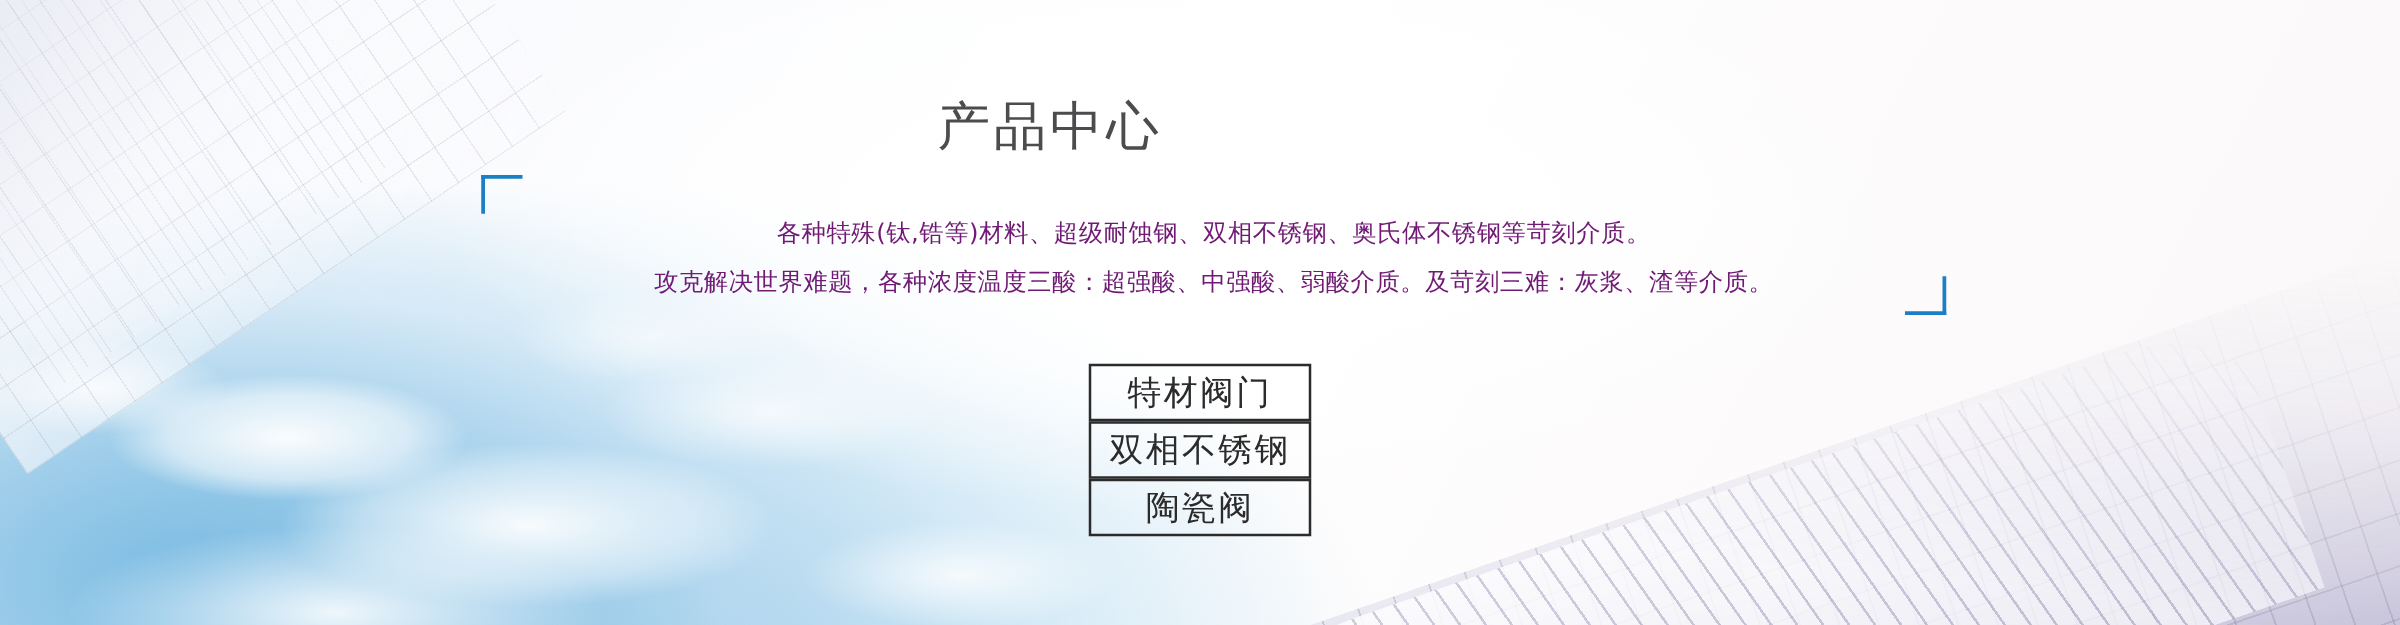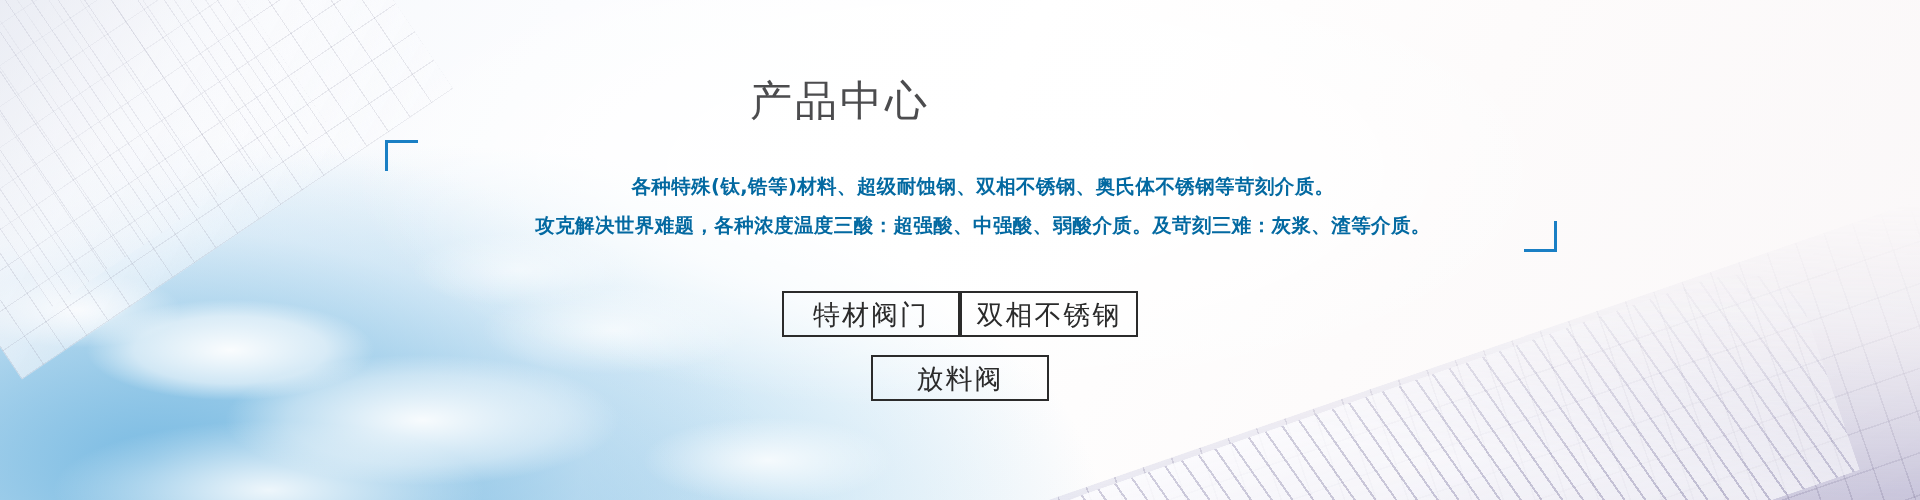--- a/index.html
+++ b/index.html
@@ -163,26 +163,26 @@
     border-width: 3px 0 0 3px;
   }
   .corner-br {
     bottom: 0;
     right: 0;
     border-width: 0 3px 3px 0;
   }
 
   .desc-line {
     position: absolute;
-    left: 12px;
+    left: 0;
     width: 1172px;
     text-align: center;
     font-size: 19.5px;
-    font-weight: 700;
-    color: #0369a1;
+    font-weight: 400;
+    color: #701a75;
     letter-spacing: 0.4px;
     white-space: nowrap;
     line-height: 1.4;
   }
   #desc-line-1 { top: 13px; }
   #desc-line-2 { top: 61px; margin-top: 11px; }
 
   
 
   #categories {
@@ -192,20 +192,21 @@
     width: 1920px;
     display: flex;
     flex-direction: column;
     align-items: center;
     row-gap: 18px;
   }
 
   .cat-row {
     display: flex;
     justify-content: flex-start;
+    flex-direction: column;
   }
 
   .cat-btn {
     width: 178px;
     height: 46px;
     box-sizing: border-box;
     border: 2px solid #2b2b2b;
     background: transparent;
     display: flex;
     align-items: center;
@@ -246,22 +247,22 @@
       <p class="desc-line" id="desc-line-1">各种特殊(钛,锆等)材料、超级耐蚀钢、双相不锈钢、奥氏体不锈钢等苛刻介质。</p>
 
       <p class="desc-line" id="desc-line-2">攻克解决世界难题，各种浓度温度三酸：超强酸、中强酸、弱酸介质。及苛刻三难：灰浆、渣等介质。</p>
     </div>
 
     <div id="categories">
 
       <div class="cat-row">
         <button class="cat-btn">特材阀门</button>
         <button class="cat-btn">双相不锈钢</button>
+        <button class="cat-btn">陶瓷阀</button>
       </div>
 
       <div class="cat-row">
-        <button class="cat-btn">放料阀</button>
       </div>
 
     </div>
 
   </div>
 </div>
 
 </body></html>

